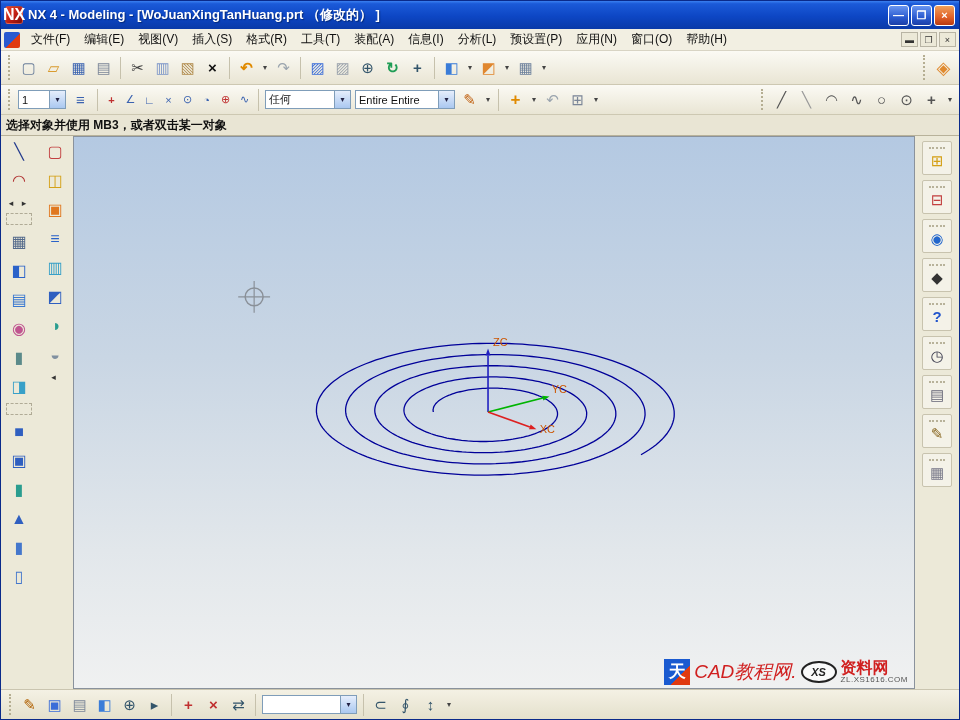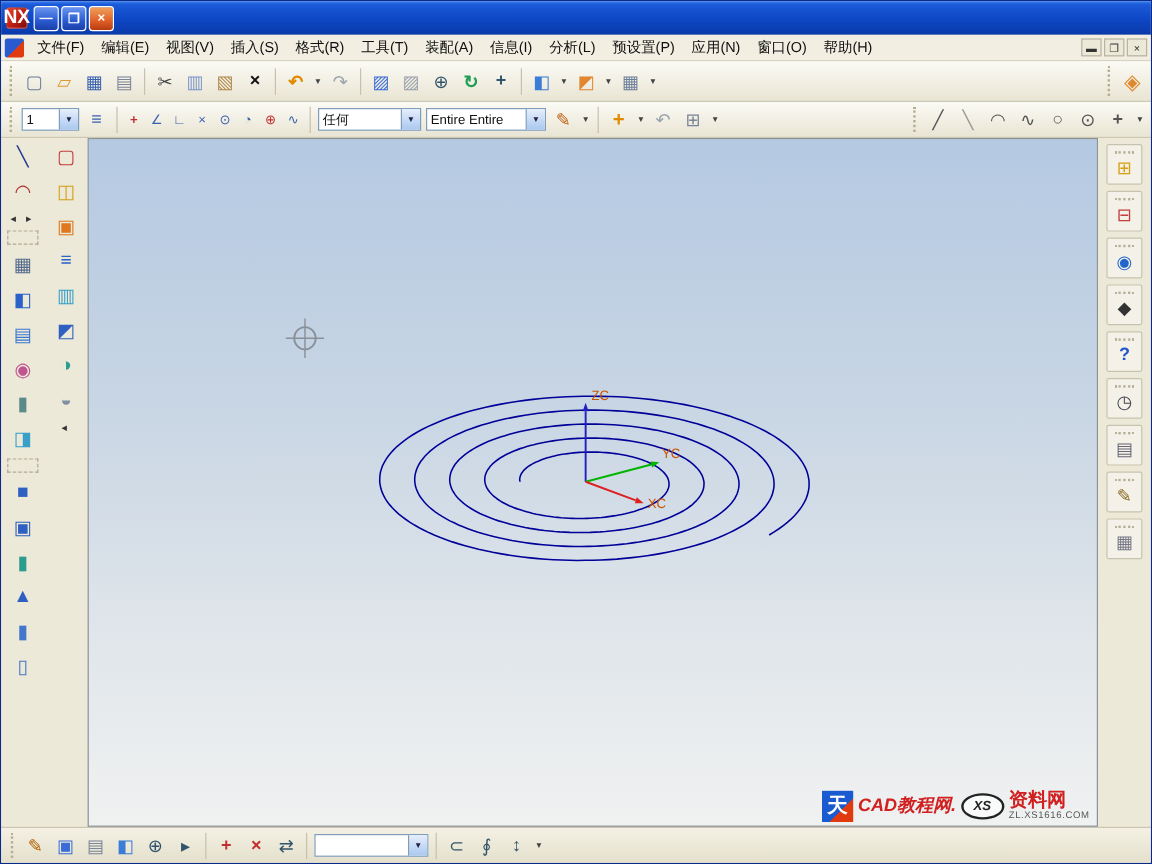--- a/index.html
+++ b/index.html
@@ -53,33 +53,34 @@
   .right-tools{width:44px;flex:none;background:#ece9d8;display:flex;flex-direction:column;align-items:center;padding-top:5px;gap:5px;}
   .rtbtn{width:30px;height:34px;flex:none;background:#f4f2e8;border:1px solid #c8c3ae;border-radius:2px;display:flex;flex-direction:column;align-items:center;justify-content:center;font-size:15px;}
   .rtbtn::before{content:"";width:16px;border-top:2px dotted #b8b29a;margin-bottom:3px;}
 
   
   .bottombar{height:30px;flex:none;background:linear-gradient(180deg,#f4f1e4,#e4e0cc);border-top:1px solid #cac5b0;display:flex;align-items:center;padding:0 4px;}
 
   
   .watermark{position:absolute;right:6px;bottom:3px;display:flex;align-items:center;gap:4px;}
   .wm-tian{width:26px;height:26px;flex:none;background:linear-gradient(135deg,#1a5ad0 62%,#e03a10 62%);color:#fff;font-size:17px;font-weight:bold;display:flex;align-items:center;justify-content:center;}
-  .wm-name{color:#d02020;font-style:italic;font-weight:bold;font-size:15px;line-height:1;white-space:nowrap;}
+  .wm-name{color:#d02020;font-style:italic;font-weight:normal;font-size:19px;line-height:1;white-space:nowrap;}
   .wm-badge{width:36px;height:22px;flex:none;border:2px solid #222;border-radius:50%;display:flex;align-items:center;justify-content:center;font-style:italic;font-weight:bold;font-size:11px;color:#222;background:rgba(255,255,255,.65);}
   .wm-col{display:flex;flex-direction:column;align-items:flex-start;line-height:1.1;}
   .wm-name2{color:#d02020;font-weight:bold;font-size:16px;white-space:nowrap;}
   .wm-domain{font-size:8px;color:#555;letter-spacing:.5px;white-space:nowrap;}
 </style>
 </head>
 <body>
 
 <div class="win">
 
   <div class="titlebar">
     <div class="title-logo">NX</div>
+    <div class="title-text">NX 4 - Modeling - [WoJuanXingTanHuang.prt （修改的） ]</div>
     <div style="display:flex;gap:2px">
 
     <div class="wbtn" style="">
           <span class="g">—</span>
         </div>
         <div class="wbtn" style="">
           <span class="g">❐</span>
         </div>
         <div class="wbtn close" style="">
           <span class="g">×</span>
@@ -236,20 +237,23 @@
           <span class="g">○</span>
         </div><div class="tbtn" style="color:#555">
           <span class="g">⊙</span>
         </div><div class="tbtn" style="color:#555;font-weight:bold">
           <span class="g">+</span>
         </div><div class="dd" style="">
           <span class="g">▾</span>
         </div></div>
   </div>
 
+  <div class="promptbar">
+    <span>选择对象并使用 MB3，或者双击某一对象</span>
+  </div>
 
   <div class="main">
 
     <div class="left-tools">
       <div class="tool-col">
 
       <div class="ltbtn" style="color:#223a8c">
             <span class="g">╲</span>
           </div>
           <div class="ltbtn" style="color:#b03030">

